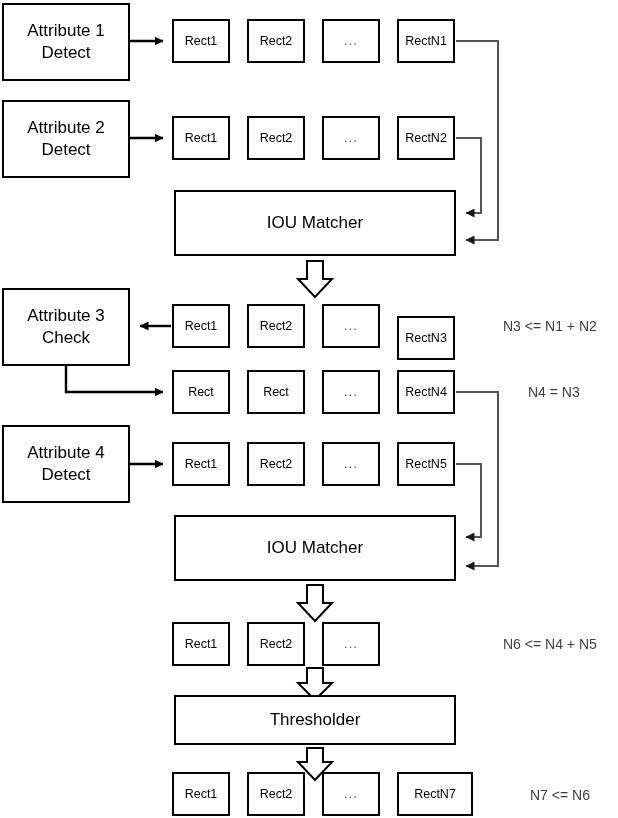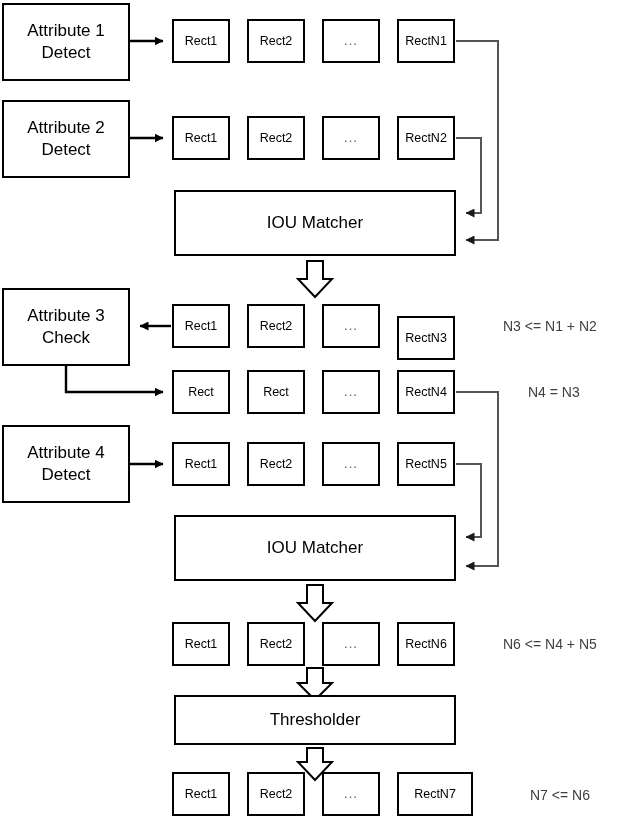--- a/index.html
+++ b/index.html
@@ -162,21 +162,20 @@
   <div class="node rect" style="left:397px; top:370px; width:58px; height:44px;text-align:right;">RectN4</div>
 
   <div class="node rect" style="left:172px; top:442px; width:58px; height:44px;">Rect1</div>
   <div class="node rect" style="left:247px; top:442px; width:58px; height:44px;">Rect2</div>
   <div class="node rect dots" style="left:322px; top:442px; width:58px; height:44px;">...</div>
   <div class="node rect" style="left:397px; top:442px; width:58px; height:44px;">RectN5</div>
 
   <div class="node rect" style="left:172px; top:622px; width:58px; height:44px;">Rect1</div>
   <div class="node rect" style="left:247px; top:622px; width:58px; height:44px;">Rect2</div>
   <div class="node rect dots" style="left:322px; top:622px; width:58px; height:44px;">...</div>
-  <div class="node rect" style="left:397px; top:622px; width:58px; height:44px;">RectN6</div>
 
   <div class="node rect" style="left:172px; top:772px; width:58px; height:44px;">Rect1</div>
   <div class="node rect" style="left:247px; top:772px; width:58px; height:44px;">Rect2</div>
   <div class="node rect dots" style="left:322px; top:772px; width:58px; height:44px;">...</div>
   <div class="node rect" style="left:397px; top:772px; width:76px; height:44px;">RectN7</div>
 
   <div class="label" style="left:503px; top:318px;">N3 &lt;= N1 + N2</div>
   <div class="label" style="left:528px; top:384px;">N4 = N3</div>
   <div class="label" style="left:503px; top:636px;">N6 &lt;= N4 + N5</div>
   <div class="label" style="left:530px; top:787px;">N7 &lt;= N6</div>

